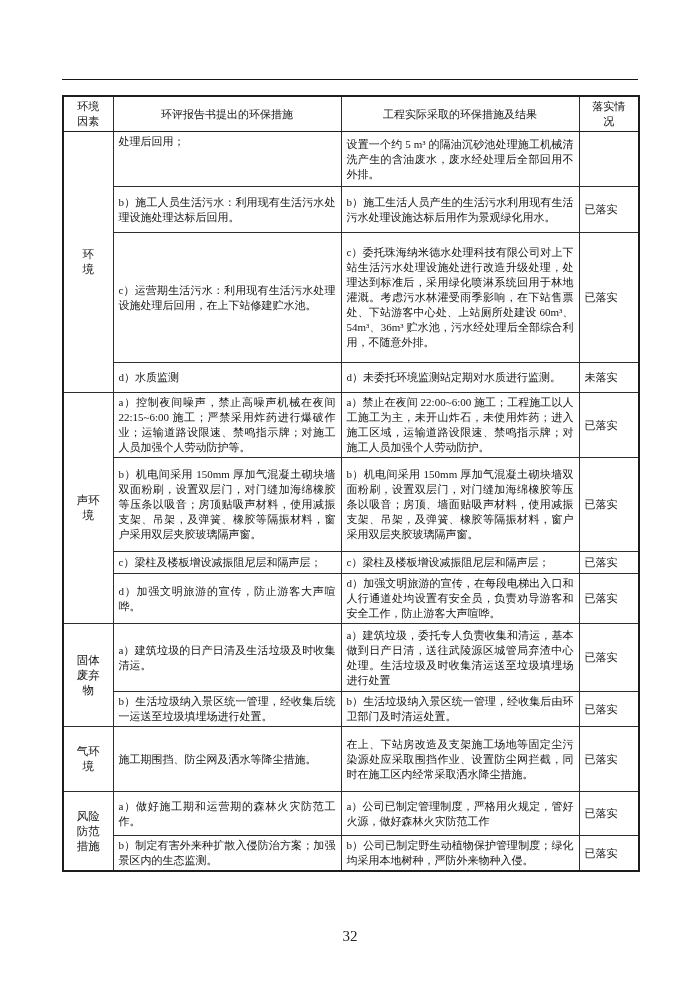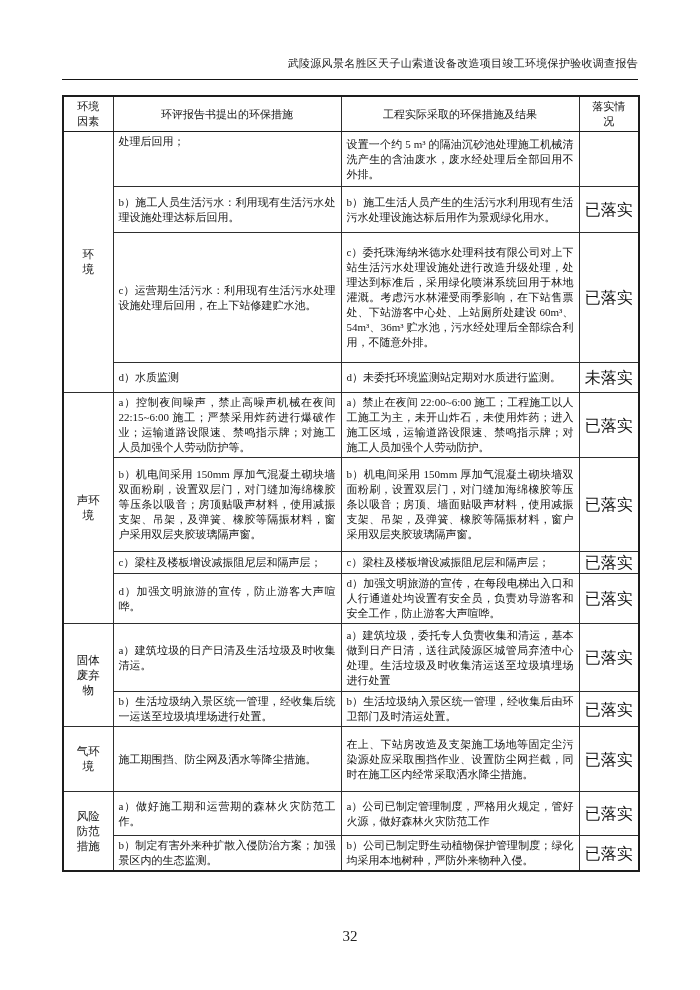--- a/index.html
+++ b/index.html
@@ -42,21 +42,21 @@
   col.c-status{width:60px;}
 
   th.h-factor,th.h-status{white-space:pre-line;padding:2px 3px;margin-left:33px;}
   td.col-factor{
     text-align:center;white-space:pre-line;font-size:11.5px;
     padding:2px 3px;
   }
   td.col-measure,td.col-actual{
     text-align:justify;
   }
-  td.col-status{text-align:center;font-size:16px;padding:2px 2px;margin-top:36px;}
+  td.col-status{text-align:left;font-size:11px;padding:2px 2px;margin-top:36px;}
 
   
   tbody tr:nth-child(1){height:55px;}
   tbody tr:nth-child(2){height:46px;font-family:Liberation Serif, serif;}
   tbody tr:nth-child(3){height:130px;}
   tbody tr:nth-child(4){height:30px;}
   tbody tr:nth-child(5){height:64px;}
   tbody tr:nth-child(6){height:94px;}
   tbody tr:nth-child(7){height:22px;}
   tbody tr:nth-child(8){height:50px;padding-left:48px;}
@@ -72,21 +72,20 @@
   .page-number{
     position:absolute;top:928px;left:0;width:700px;
     text-align:center;font-size:15px;color:#222;
   }
 </style>
 </head>
 <body>
 
 <div class="page">
 
-  <div class="doc-header">武陵源风景名胜区天子山索道设备改造项目竣工环境保护验收调查报告</div>
   <div class="header-rule"></div>
 
   <table class="measures">
     <colgroup>
       <col class="c-factor">
         <col class="c-measure">
         <col class="c-actual">
         <col class="c-status">
     </colgroup>
     <thead>

